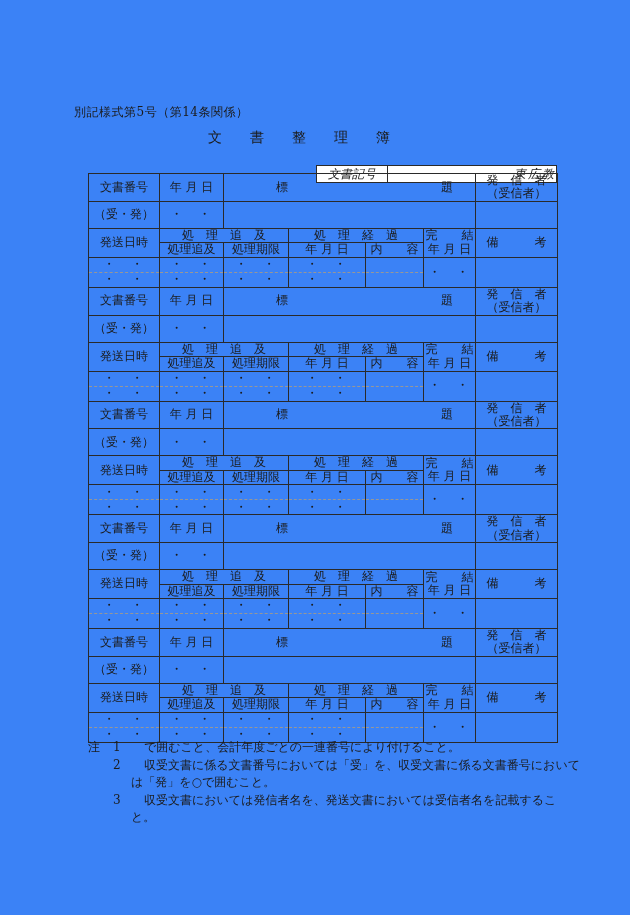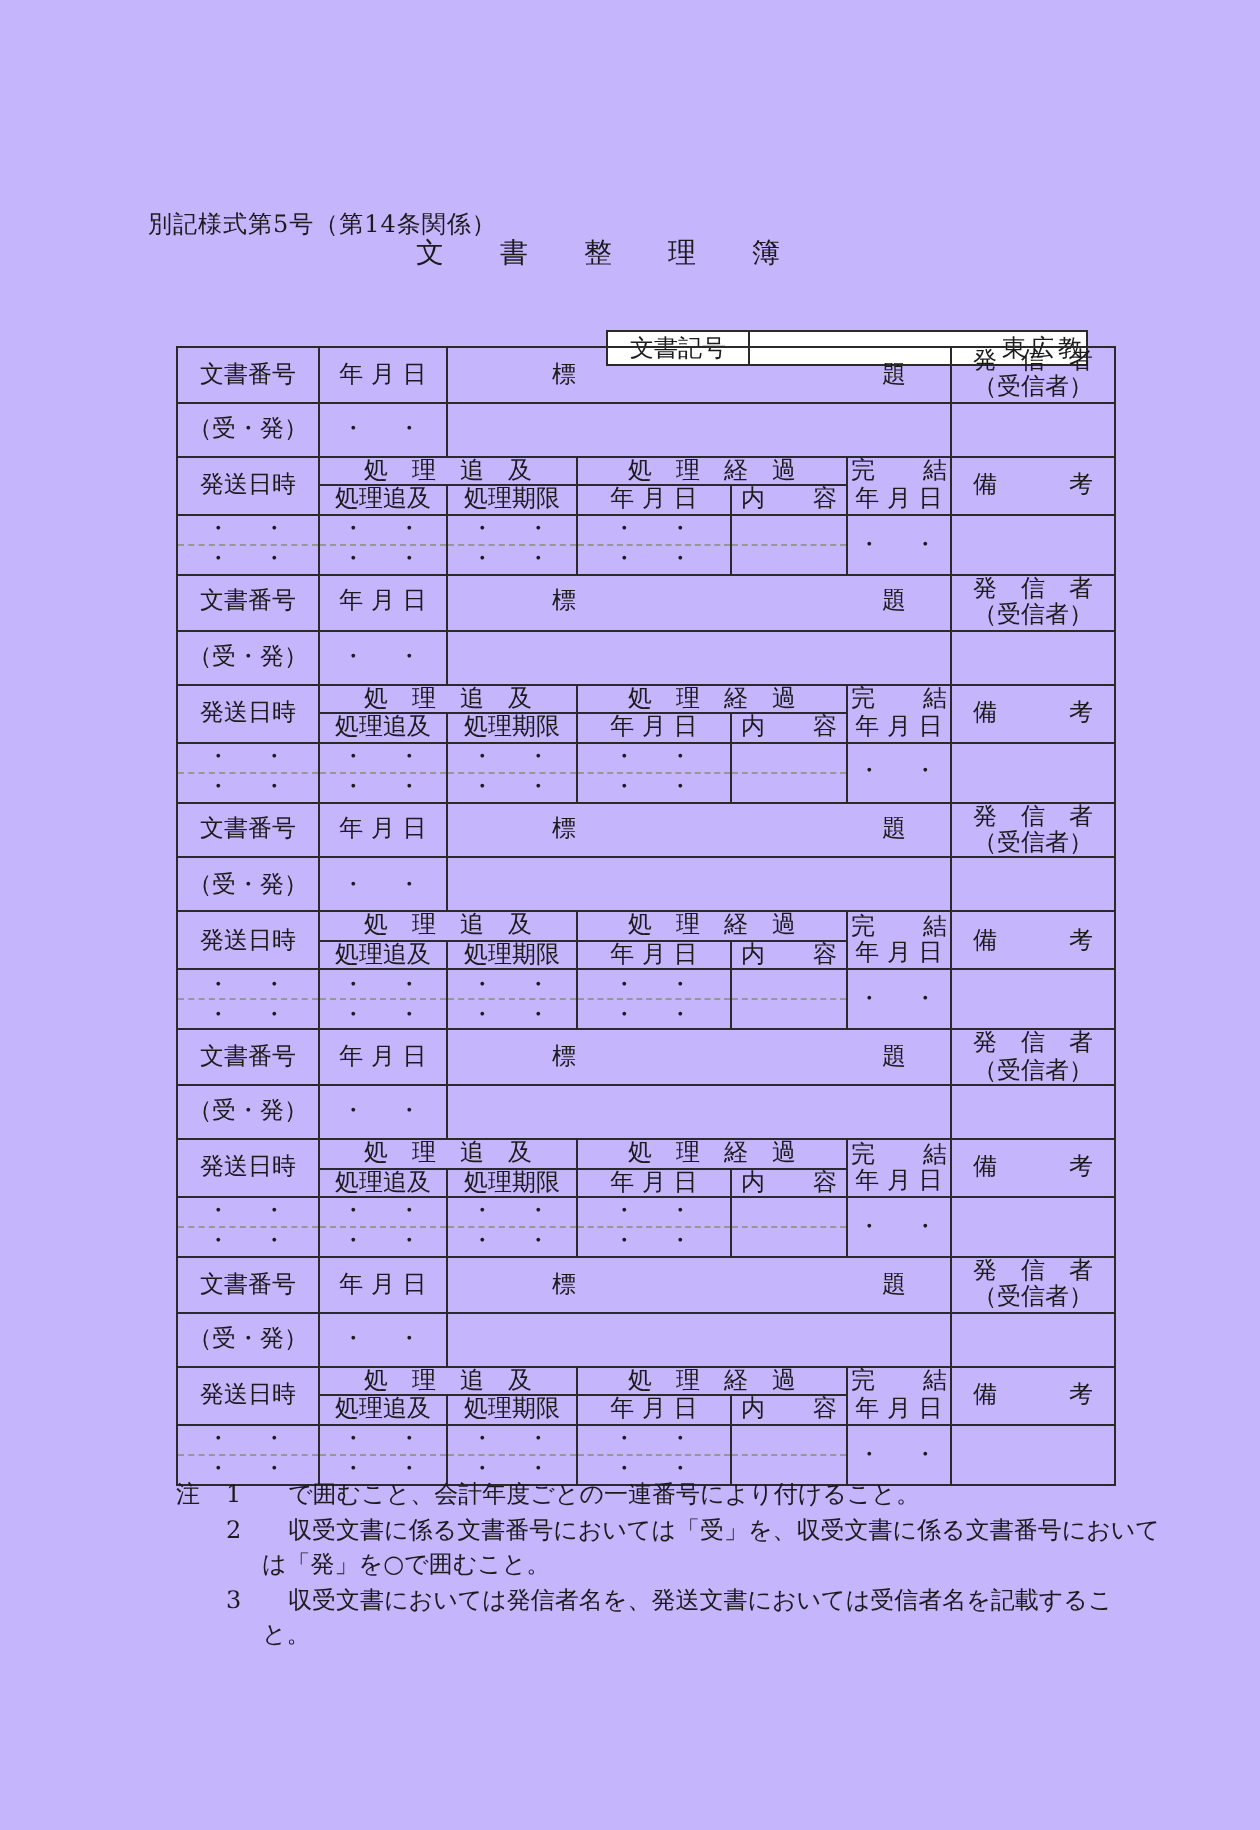--- a/index.html
+++ b/index.html
@@ -1,28 +1,28 @@
 <!DOCTYPE html>
 <html><head>
 <meta charset="utf-8">
 <style>
   html,body { margin:0; padding:0; background:#ffffff; }
   .page {
-    position:relative; width:630px; height:915px; background:#c4b5fd;
+    position:relative; width:630px; height:915px; background:#3b82f6;
     font-family:"DejaVu Serif","Liberation Serif",serif; color:#1b1b1b;
     overflow:hidden;
   }
   .form-label { position:absolute; left:74px; top:104px; font-size:12px; letter-spacing:0.5px; }
   .doc-title {
-    position:absolute; left:0; top:118px; width:598px; text-align:center;
+    position:absolute; left:0; top:129px; width:598px; text-align:center;
     font-size:14px; letter-spacing:28px; text-indent:28px; white-space:nowrap;
   }
   .doc-symbol {
-    position:absolute; left:303px; top:165px; width:241px; height:18px;
-    border:1px solid #2a2a2a; box-sizing:border-box; display:flex; background:#fff;
+    position:absolute; left:316px; top:165px; width:241px; height:18px;
+    border:1px solid #2a2a2a; box-sizing:border-box; display:flex; background:#fff;font-style:italic;
   }
   .ds-label { width:71px; box-sizing:border-box; border-right:1px solid #2a2a2a;
     text-align:center; font-size:12px; line-height:16px; }
   .ds-value { flex:1; font-size:12px; line-height:16px; padding-left:20px; letter-spacing:2px;text-align:right; }
 
   table.register {
     position:absolute; left:88px; top:173px; width:469px;
     border-collapse:collapse; table-layout:fixed;
     border:1.4px solid #222222;
   }

